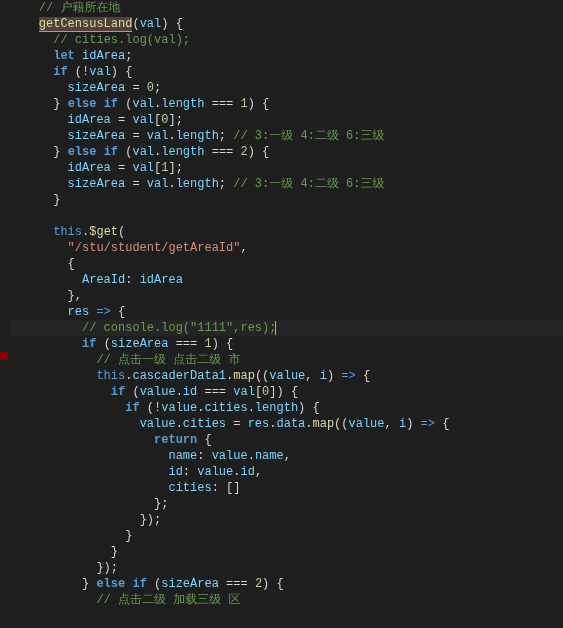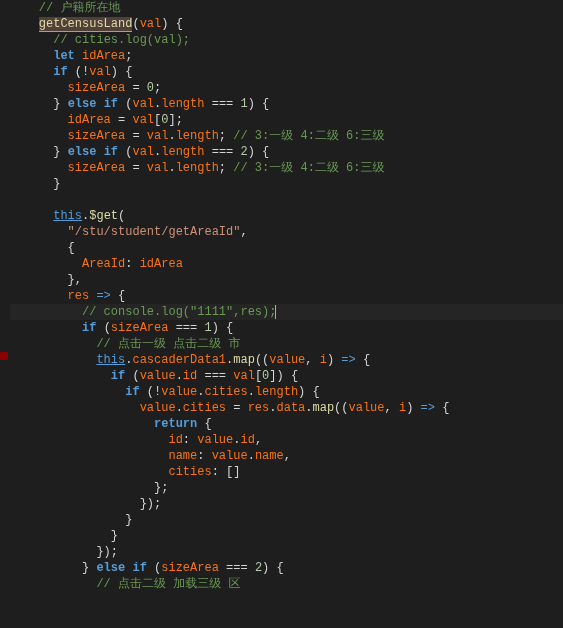--- a/index.html
+++ b/index.html
@@ -33,27 +33,27 @@
       position: absolute;
       left: 0;
       top: 352px;
       width: 8px;
       height: 8px;
       background: #8b0000;
       border-radius: 1px;
     }
     .hl-comment { color: #6a9955; }
     .hl-keyword { color: #569cd6; font-weight: bold; }
-    .hl-variable { color: #f97316; }
+    .hl-variable { color: #7dd3fc; }
     .hl-string { color: #ce9178; }
     .hl-number { color: #b5cea8; }
     .hl-function { color: #dcdcaa; }
     .hl-operator { color: #d4d4d4; }
     .hl-punct { color: #d4d4d4; }
-    .hl-this { color: #569cd6; text-decoration: underline; }
+    .hl-this { color: #569cd6; }
     .hl-null { color: #569cd6; }
     .hl-arrow { color: #569cd6; }
     .unused-fn {
       background: rgba(206, 145, 120, 0.3);
       border-bottom: 1px solid #ce9178;
       margin-top: 28px;
     }
     .cursor {
       display: inline-block;
       width: 1px;
@@ -72,39 +72,40 @@
 <div class="line">    <span class="hl-comment">// 户籍所在地</span></div>
 <div class="line">    <span class="hl-function unused-fn">getCensusLand</span><span class="hl-punct">(</span><span class="hl-variable">val</span><span class="hl-punct">) {</span></div>
 <div class="line">      <span class="hl-comment">// cities.log(val);</span></div>
 <div class="line">      <span class="hl-keyword">let</span> <span class="hl-variable">idArea</span><span class="hl-punct">;</span></div>
 <div class="line">      <span class="hl-keyword">if</span> <span class="hl-punct">(</span><span class="hl-operator">!</span><span class="hl-variable">val</span><span class="hl-punct">) {</span></div>
 <div class="line">        <span class="hl-variable">sizeArea</span> <span class="hl-operator">=</span> <span class="hl-number">0</span><span class="hl-punct">;</span></div>
 <div class="line">      <span class="hl-punct">}</span> <span class="hl-keyword">else if</span> <span class="hl-punct">(</span><span class="hl-variable">val</span><span class="hl-punct">.</span><span class="hl-variable">length</span> <span class="hl-operator">===</span> <span class="hl-number">1</span><span class="hl-punct">) {</span></div>
 <div class="line">        <span class="hl-variable">idArea</span> <span class="hl-operator">=</span> <span class="hl-variable">val</span><span class="hl-punct">[</span><span class="hl-number">0</span><span class="hl-punct">];</span></div>
 <div class="line">        <span class="hl-variable">sizeArea</span> <span class="hl-operator">=</span> <span class="hl-variable">val</span><span class="hl-punct">.</span><span class="hl-variable">length</span><span class="hl-punct">;</span> <span class="hl-comment">// 3:一级 4:二级 6:三级</span></div>
 <div class="line">      <span class="hl-punct">}</span> <span class="hl-keyword">else if</span> <span class="hl-punct">(</span><span class="hl-variable">val</span><span class="hl-punct">.</span><span class="hl-variable">length</span> <span class="hl-operator">===</span> <span class="hl-number">2</span><span class="hl-punct">) {</span></div>
+<div class="line">        <span class="hl-variable">idArea</span> <span class="hl-operator">=</span> <span class="hl-variable">val</span><span class="hl-punct">[</span><span class="hl-number">1</span><span class="hl-punct">];</span></div>
 <div class="line">        <span class="hl-variable">sizeArea</span> <span class="hl-operator">=</span> <span class="hl-variable">val</span><span class="hl-punct">.</span><span class="hl-variable">length</span><span class="hl-punct">;</span> <span class="hl-comment">// 3:一级 4:二级 6:三级</span></div>
 <div class="line">      <span class="hl-punct">}</span></div>
 <div class="line"></div>
 <div class="line">      <span class="hl-this">this</span><span class="hl-punct">.</span><span class="hl-function">$get</span><span class="hl-punct">(</span></div>
 <div class="line">        <span class="hl-string">"/stu/student/getAreaId"</span><span class="hl-punct">,</span></div>
 <div class="line">        <span class="hl-punct">{</span></div>
 <div class="line">          <span class="hl-variable">AreaId</span><span class="hl-punct">:</span> <span class="hl-variable">idArea</span></div>
 <div class="line">        <span class="hl-punct">},</span></div>
 <div class="line">        <span class="hl-variable">res</span> <span class="hl-arrow">=&gt;</span> <span class="hl-punct">{</span></div>
 <div class="line caret-line">          <span class="hl-comment">// console.log("1111",res);</span><span class="cursor"></span></div>
 <div class="line">          <span class="hl-keyword">if</span> <span class="hl-punct">(</span><span class="hl-variable">sizeArea</span> <span class="hl-operator">===</span> <span class="hl-number">1</span><span class="hl-punct">) {</span></div>
 <div class="line">            <span class="hl-comment">// 点击一级 点击二级 市</span></div>
 <div class="line">            <span class="hl-this">this</span><span class="hl-punct">.</span><span class="hl-variable">cascaderData1</span><span class="hl-punct">.</span><span class="hl-function">map</span><span class="hl-punct">((</span><span class="hl-variable">value</span><span class="hl-punct">, </span><span class="hl-variable">i</span><span class="hl-punct">) </span><span class="hl-arrow">=&gt;</span> <span class="hl-punct">{</span></div>
 <div class="line">              <span class="hl-keyword">if</span> <span class="hl-punct">(</span><span class="hl-variable">value</span><span class="hl-punct">.</span><span class="hl-variable">id</span> <span class="hl-operator">===</span> <span class="hl-variable">val</span><span class="hl-punct">[</span><span class="hl-number">0</span><span class="hl-punct">]) {</span></div>
 <div class="line">                <span class="hl-keyword">if</span> <span class="hl-punct">(!</span><span class="hl-variable">value</span><span class="hl-punct">.</span><span class="hl-variable">cities</span><span class="hl-punct">.</span><span class="hl-variable">length</span><span class="hl-punct">) {</span></div>
 <div class="line">                  <span class="hl-variable">value</span><span class="hl-punct">.</span><span class="hl-variable">cities</span> <span class="hl-operator">=</span> <span class="hl-variable">res</span><span class="hl-punct">.</span><span class="hl-variable">data</span><span class="hl-punct">.</span><span class="hl-function">map</span><span class="hl-punct">((</span><span class="hl-variable">value</span><span class="hl-punct">, </span><span class="hl-variable">i</span><span class="hl-punct">) </span><span class="hl-arrow">=&gt;</span> <span class="hl-punct">{</span></div>
 <div class="line">                    <span class="hl-keyword">return</span> <span class="hl-punct">{</span></div>
+<div class="line">                      <span class="hl-variable">name</span><span class="hl-punct">:</span> <span class="hl-variable">value</span><span class="hl-punct">.</span><span class="hl-variable">name</span><span class="hl-punct">,</span></div>
 <div class="line">                      <span class="hl-variable">id</span><span class="hl-punct">:</span> <span class="hl-variable">value</span><span class="hl-punct">.</span><span class="hl-variable">id</span><span class="hl-punct">,</span></div>
-<div class="line">                      <span class="hl-variable">name</span><span class="hl-punct">:</span> <span class="hl-variable">value</span><span class="hl-punct">.</span><span class="hl-variable">name</span><span class="hl-punct">,</span></div>
 <div class="line">                      <span class="hl-variable">cities</span><span class="hl-punct">: []</span></div>
 <div class="line">                    <span class="hl-punct">};</span></div>
 <div class="line">                  <span class="hl-punct">});</span></div>
 <div class="line">                <span class="hl-punct">}</span></div>
 <div class="line">              <span class="hl-punct">}</span></div>
 <div class="line">            <span class="hl-punct">});</span></div>
 <div class="line">          <span class="hl-punct">}</span> <span class="hl-keyword">else if</span> <span class="hl-punct">(</span><span class="hl-variable">sizeArea</span> <span class="hl-operator">===</span> <span class="hl-number">2</span><span class="hl-punct">) {</span></div>
 <div class="line">            <span class="hl-comment">// 点击二级 加载三级 区</span></div>
 </div>
 

